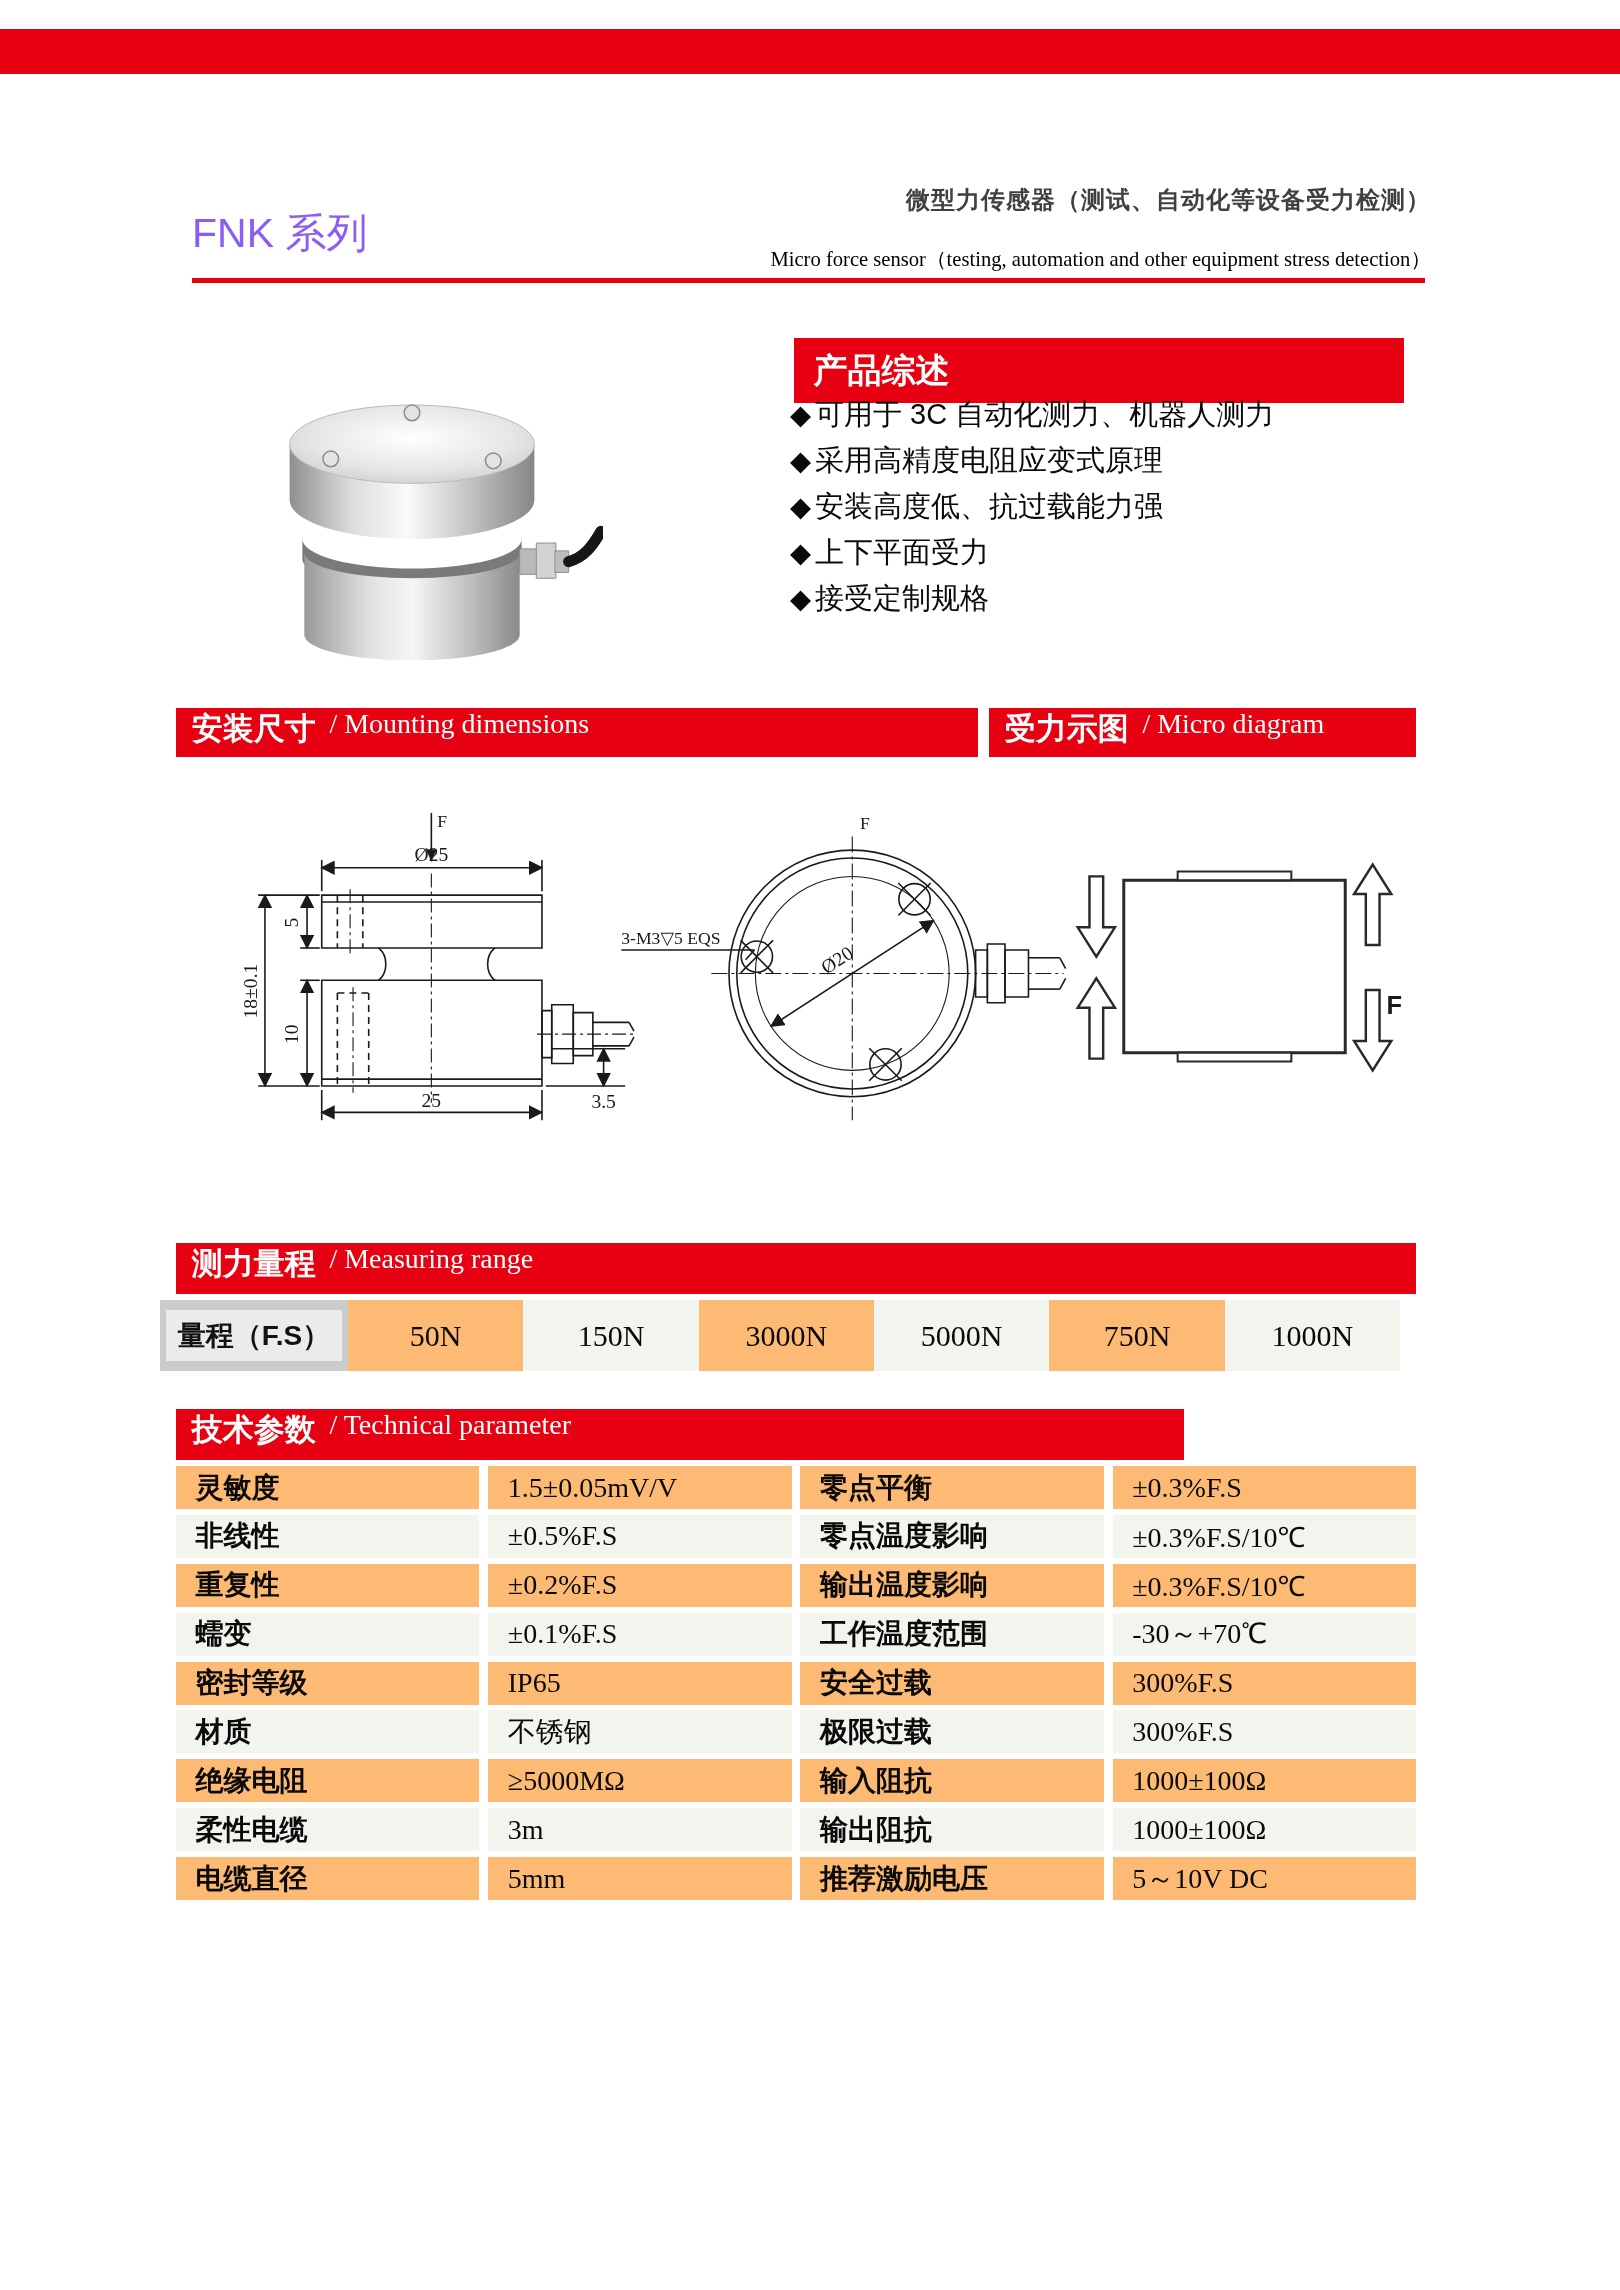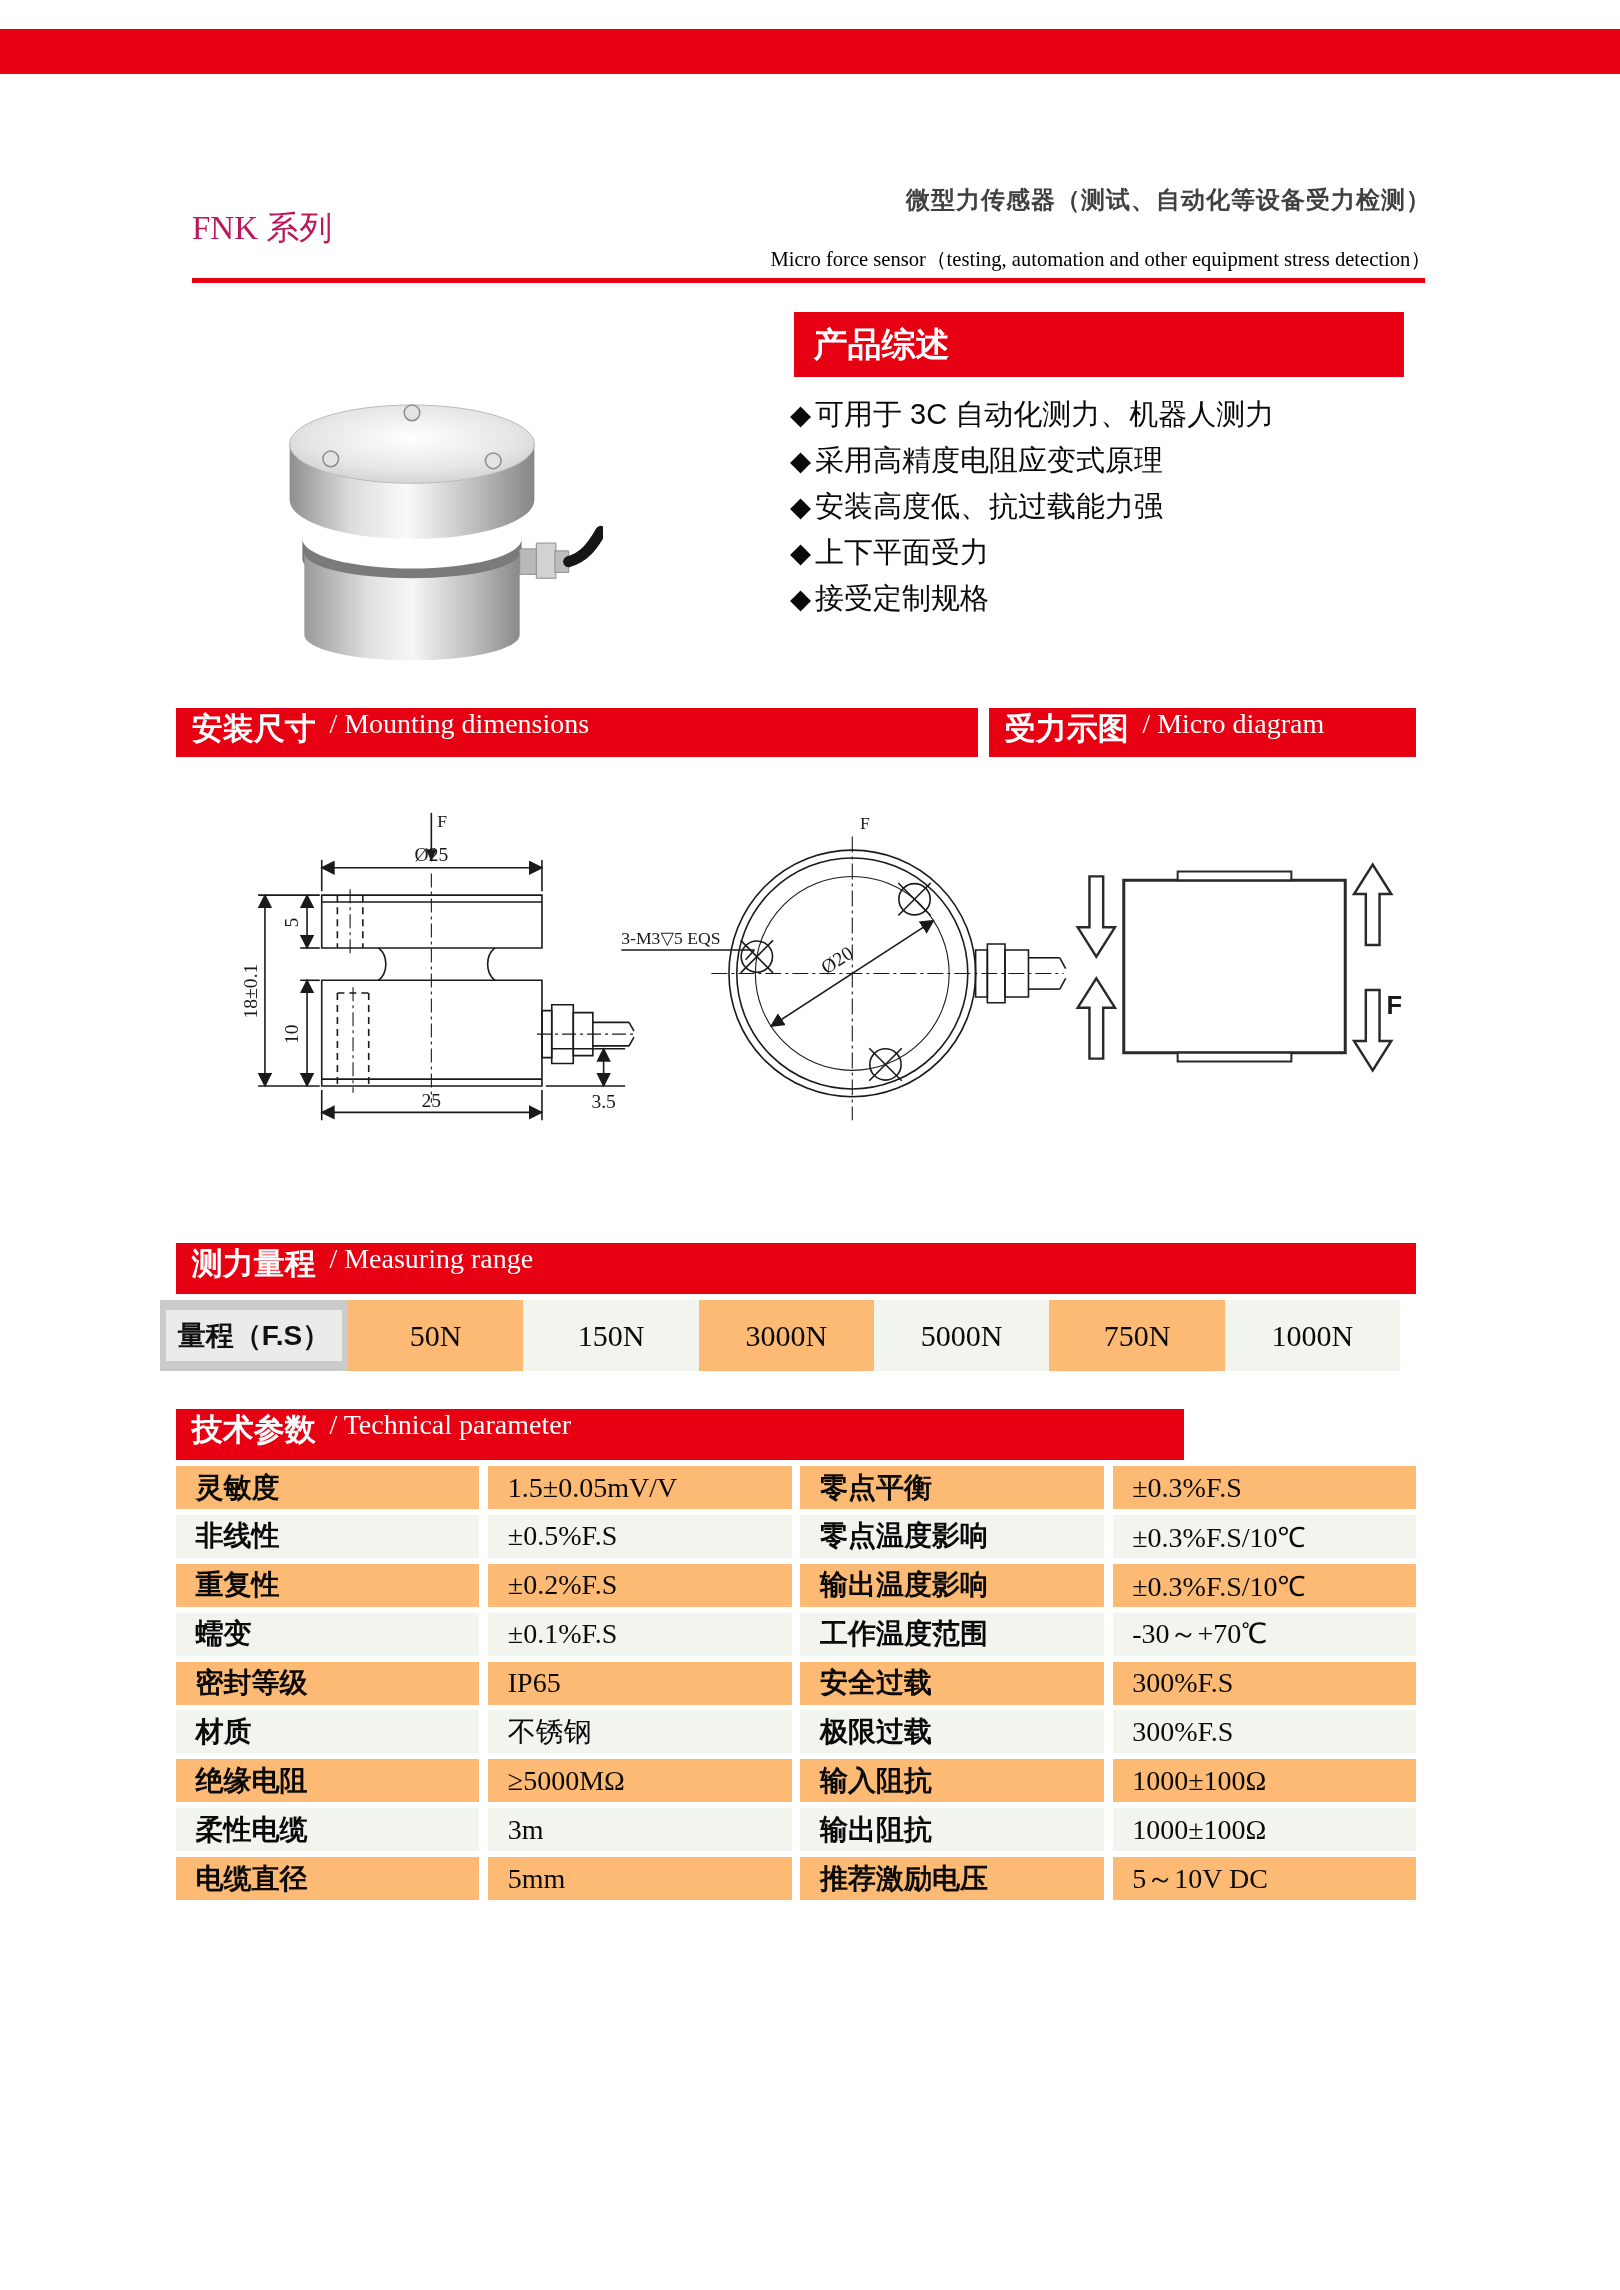--- a/index.html
+++ b/index.html
@@ -2,27 +2,27 @@
 <html><head>
 <meta charset="utf-8">
 <style>
   html,body{margin:0;padding:0;background:#ffffff;}
   .page{position:relative;width:1620px;height:2291px;background:#ffffff;overflow:hidden;
         font-family:"Liberation Sans",sans-serif;color:#111;}
   .abs{position:absolute;}
 
   
   .topbar{left:0;top:29px;width:1620px;height:45px;background:#e60012;}
-  .series{left:192px;top:206px;font-family:Liberation Serif, serif;font-size:33px;color:#be185d;}
+  .series{left:192px;top:206px;font-family:Liberation Sans, sans-serif;font-size:41px;color:#8b5cf6;}
   .title{right:189px;top:184px;font-size:24px;font-weight:700;color:#404040;letter-spacing:1px;white-space:nowrap;}
   .subtitle{right:189px;top:245px;font-family:"Liberation Serif",serif;font-size:20.6px;color:#000;white-space:nowrap;}
   .divider{left:192px;top:278px;width:1233px;height:4.9px;background:#e60012;}
 
   
-  .ov-header{left:794px;top:312px;width:610px;height:65px;background:#e60012;display:flex;align-items:center;
+  .ov-header{left:794px;top:338px;width:610px;height:65px;background:#e60012;display:flex;align-items:center;
              padding-left:19.6px;box-sizing:border-box;color:#fff;font-size:34px;font-weight:700;}
   .bullets{left:790px;top:392px;width:686px;}
   .bullet{display:flex;align-items:center;height:46px;font-size:29px;color:#0a0a0a;white-space:nowrap;}
   .bullet .mark{font-size:27.4px;margin-right:3.9px;}
 
   
   .secbar{height:49px;background:#e60012;display:flex;align-items:flex-start;padding-left:15.7px;
           box-sizing:border-box;color:#fff;white-space:nowrap;}
   .secbar .zh{font-size:31px;font-weight:700;margin-right:13.7px;}
   .secbar .en{font-family:"Liberation Serif",serif;font-size:28px;font-weight:400;}

